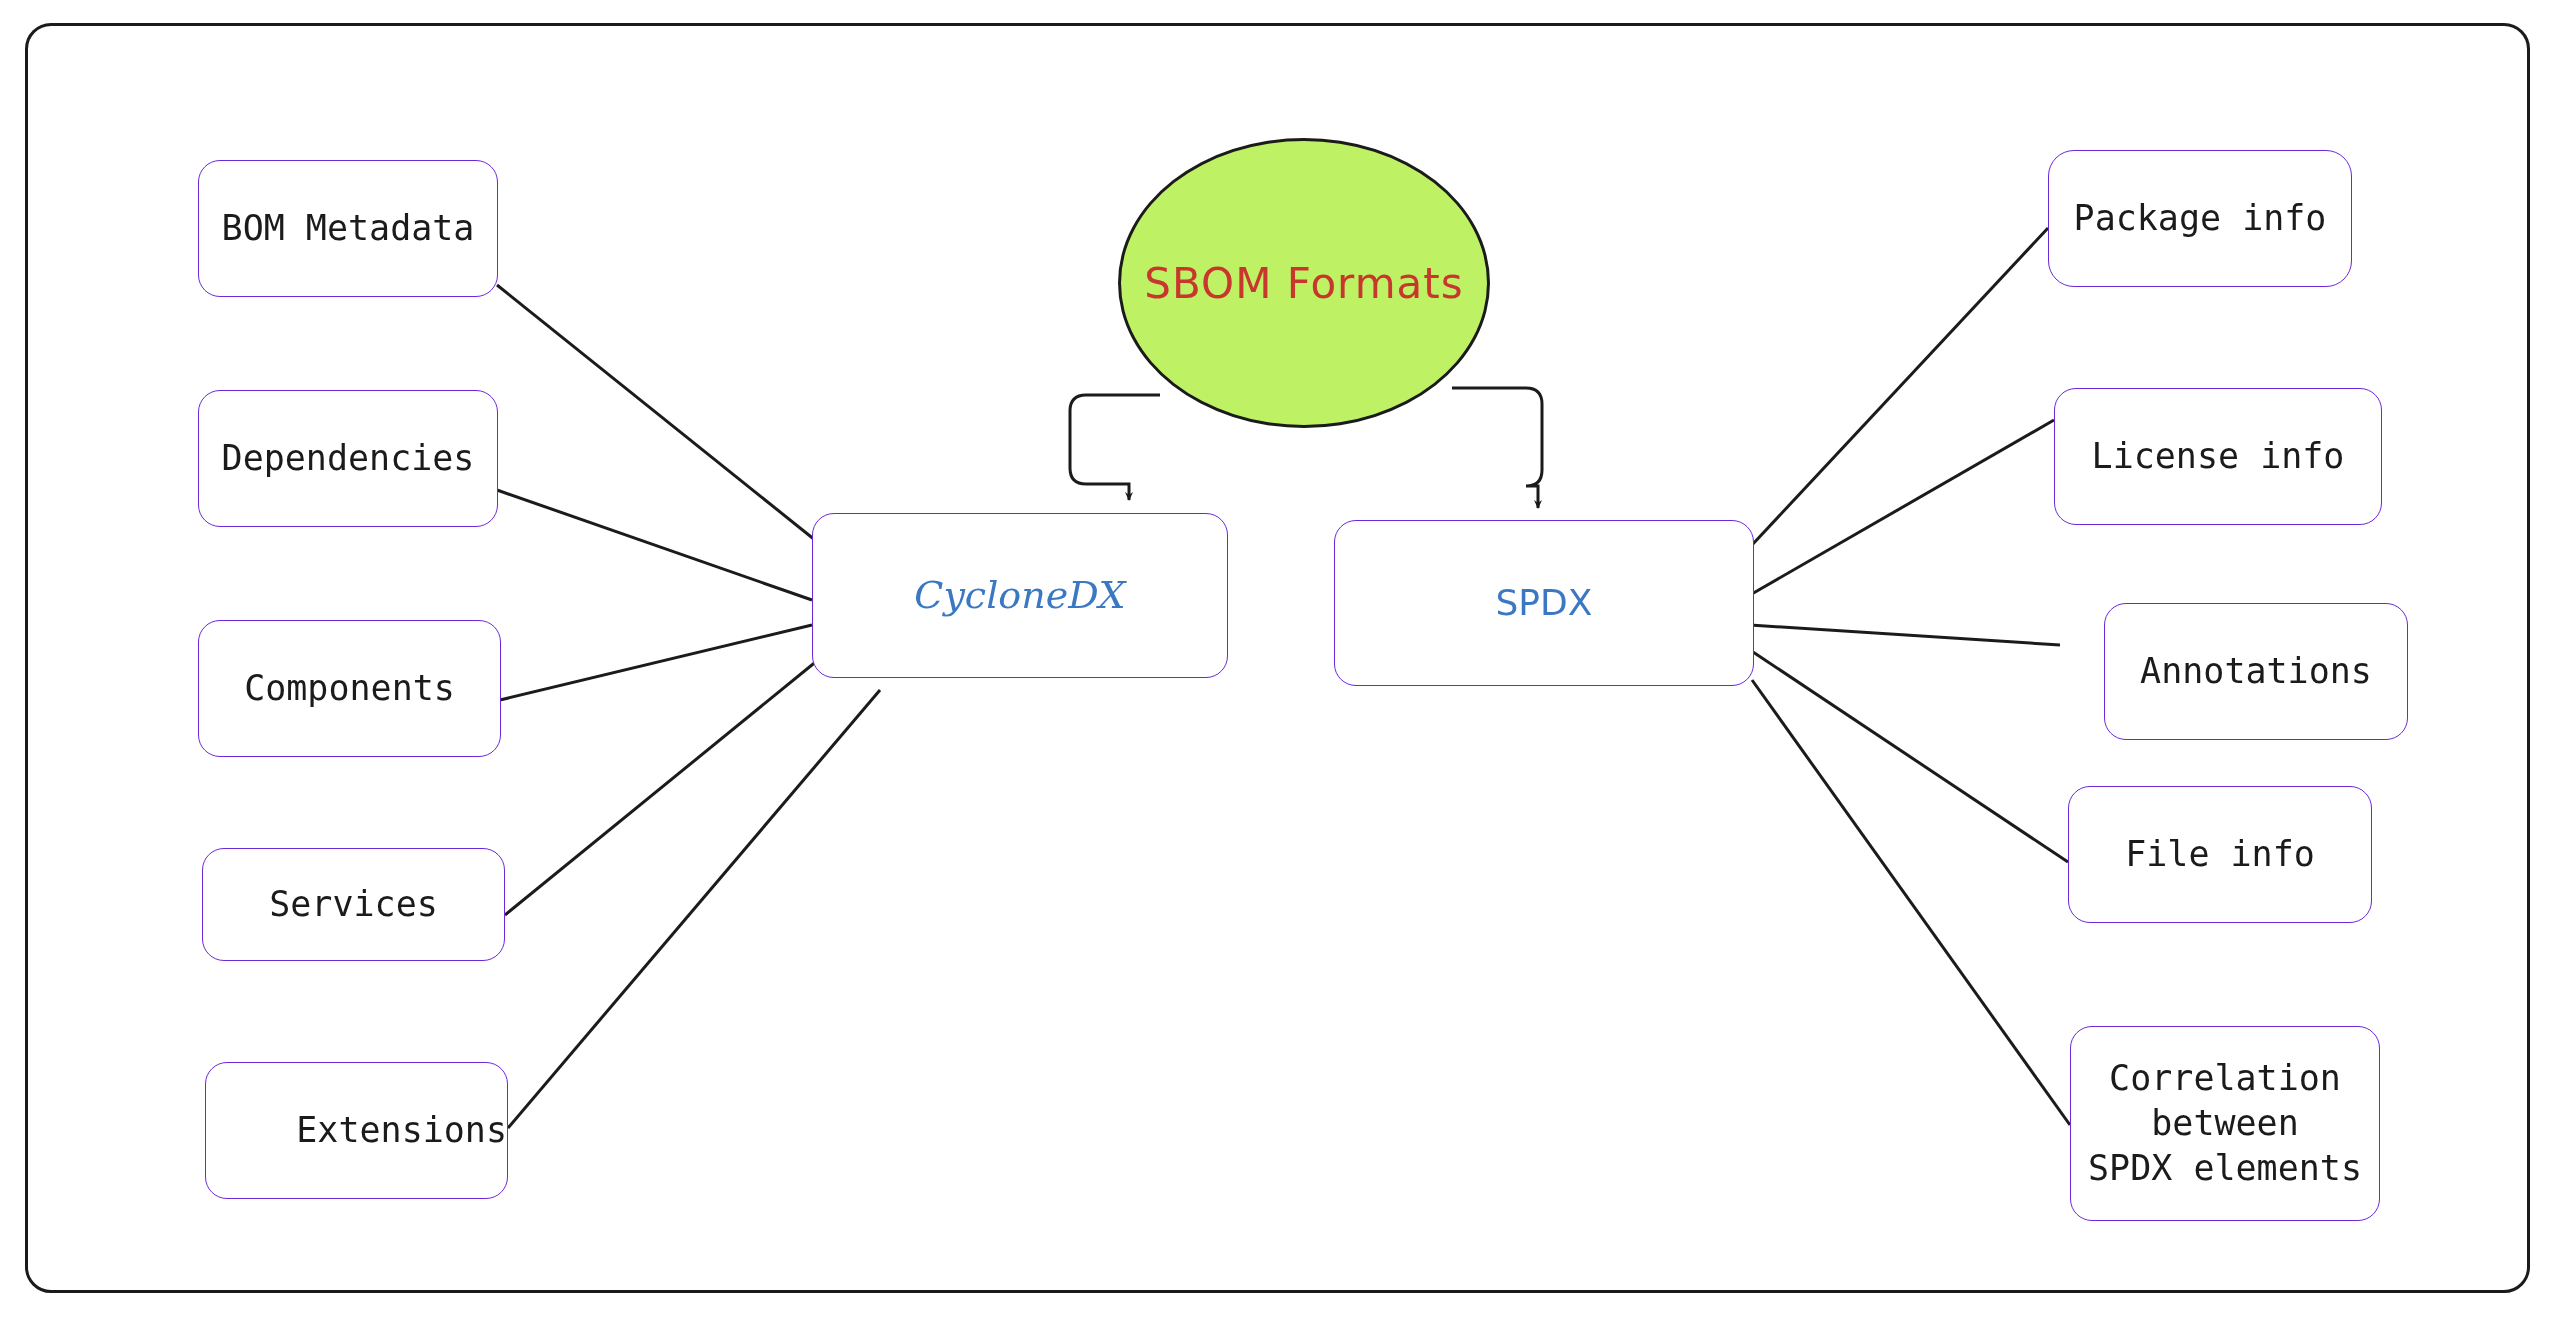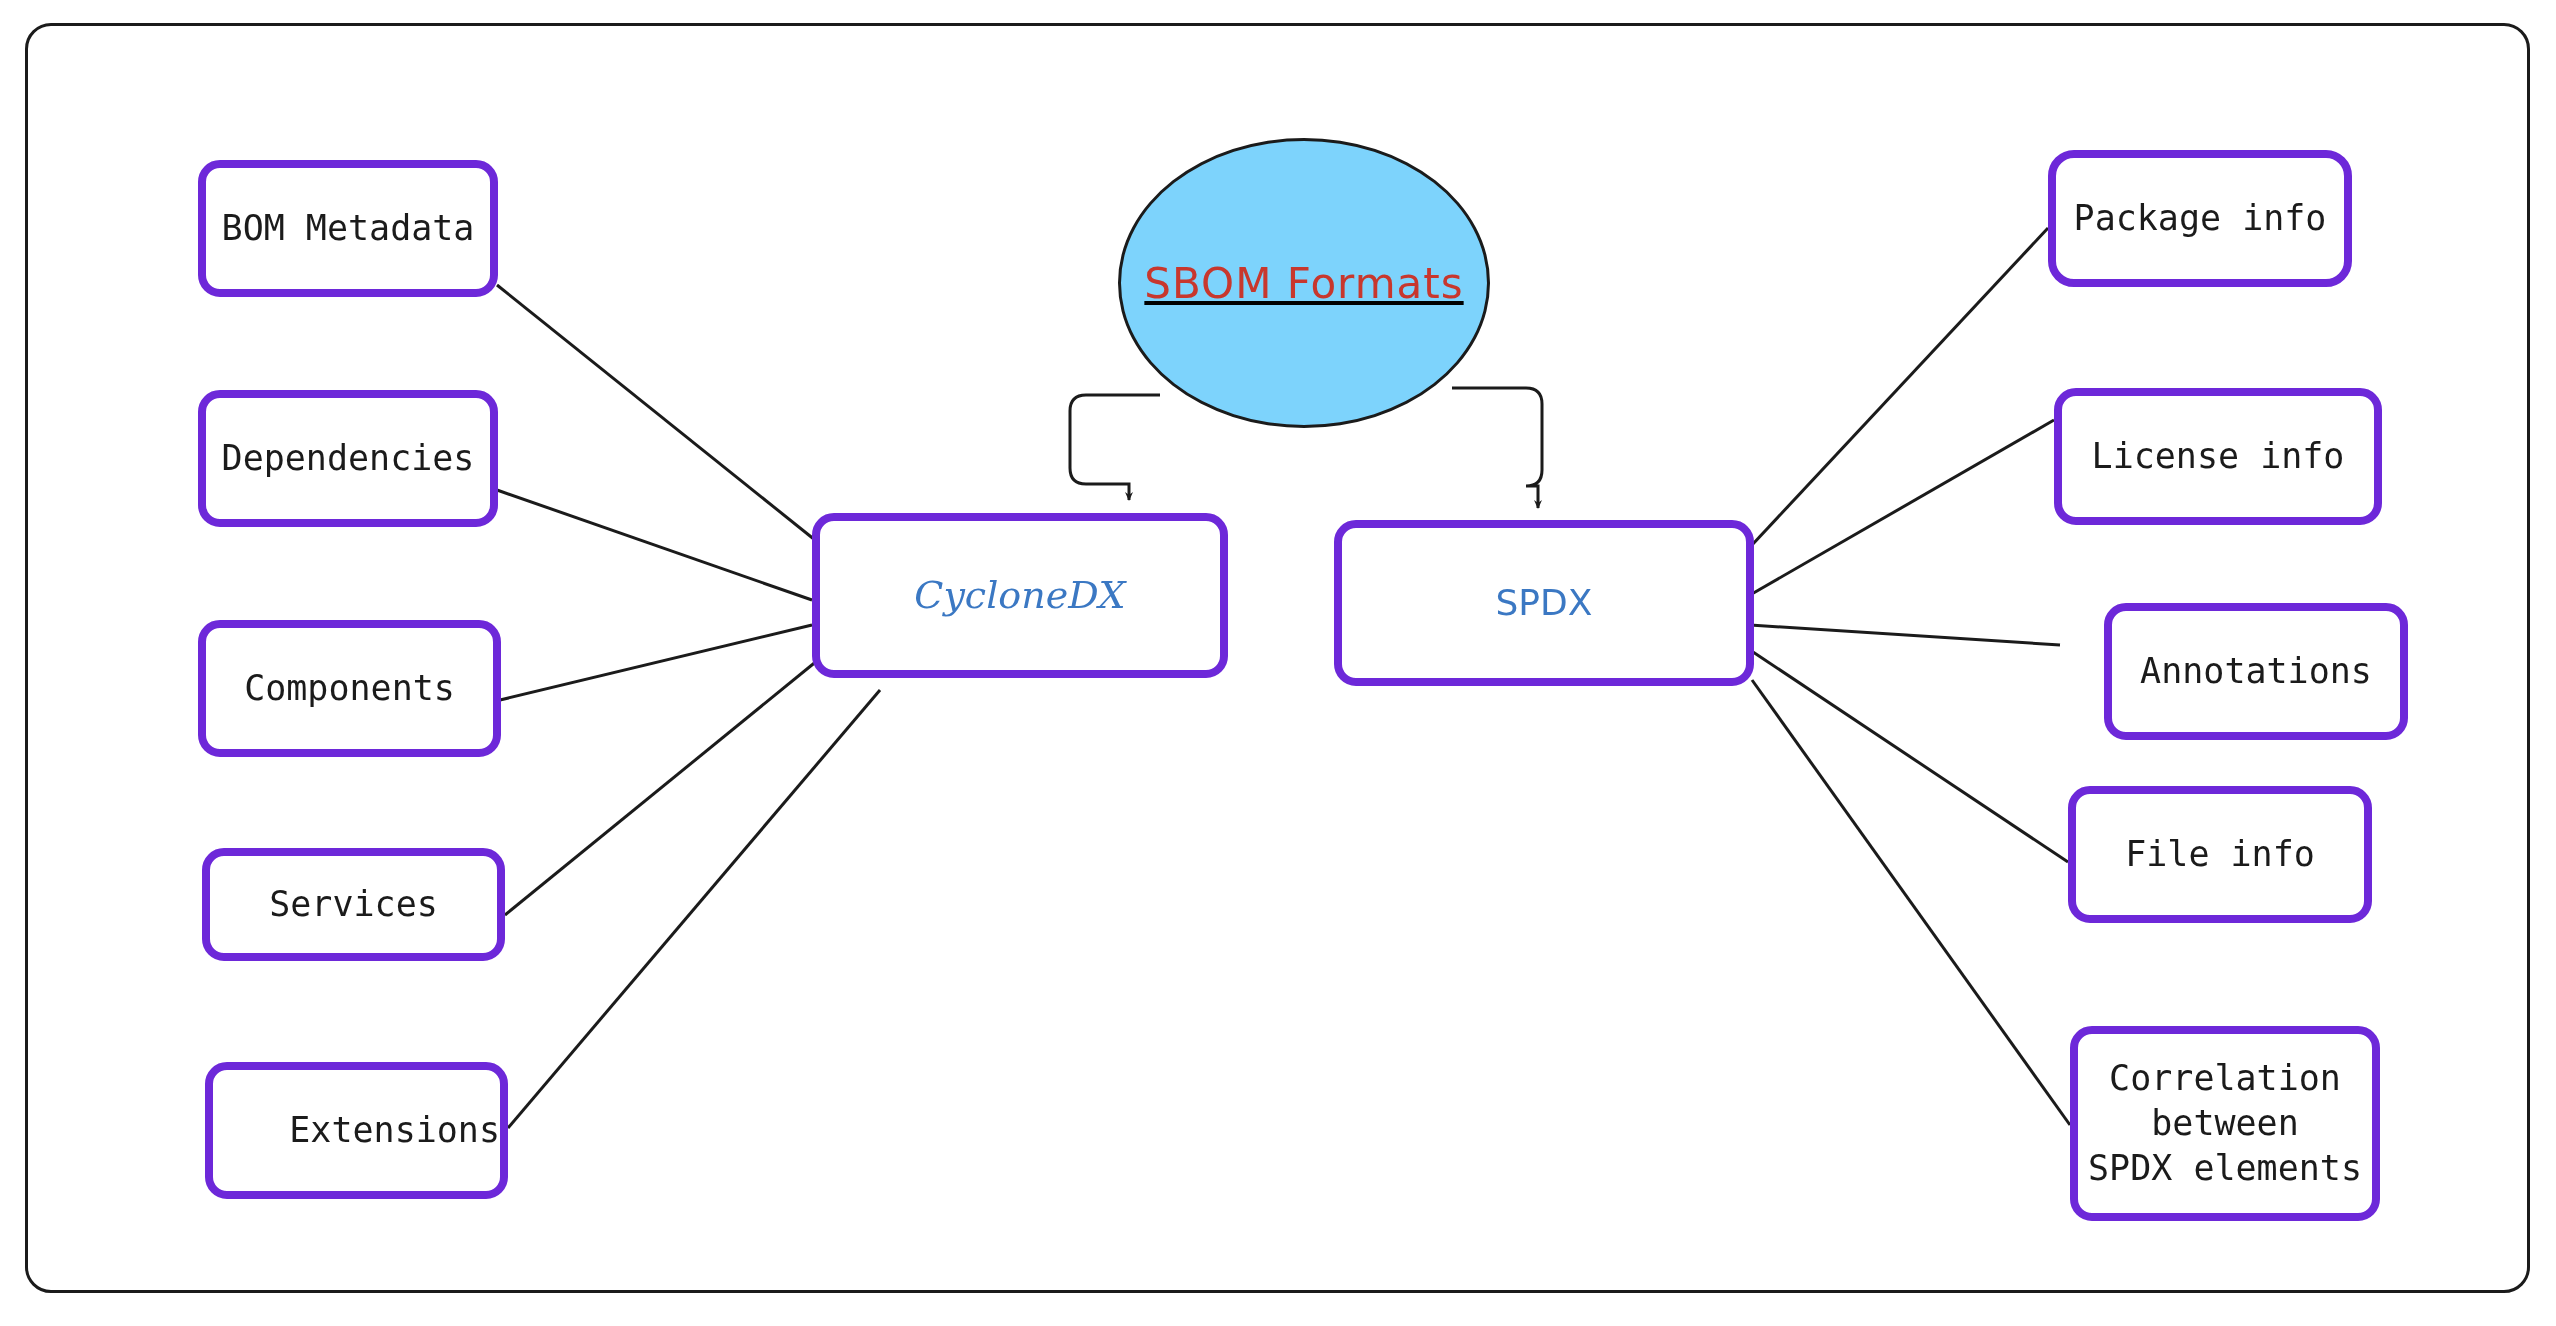--- a/index.html
+++ b/index.html
@@ -22,21 +22,21 @@
   #diagram-svg {
     position: absolute;
     left: 0;
     top: 0;
     width: 2556px;
     height: 1326px;
   }
   .node-box {
     position: absolute;
     box-sizing: border-box;
-    border: 8px solid #6d28d9;
+    border: 1px solid #6d28d9;
     border-radius: 22px;
     background: #ffffff;
     display: flex;
     align-items: center;
     justify-content: center;
     z-index: 3;
   }
   .leaf-label {
     font-family: "DejaVu Sans Mono", "Liberation Mono", monospace;
     font-size: 35px;
@@ -54,26 +54,25 @@
   .format-label.script {
     font-family: "DejaVu Serif", "Liberation Serif", serif;
     font-style: italic;
     font-size: 38px;
   }
   #root-ellipse {
     position: absolute;
     box-sizing: border-box;
     border: 3px solid #1b1b1b;
     border-radius: 50%;
-    background: #7dd3fc;
+    background: #bef264;
     display: flex;
     align-items: center;
     justify-content: center;
     z-index: 3;
-    text-decoration: underline;
   }
   #root-ellipse-label {
     font-family: "DejaVu Sans", "Liberation Sans", sans-serif;
     font-size: 42px;
     letter-spacing: 1px;
     text-align: center;
   }
   #outer-frame {
     position: absolute;
     left: 25px;

